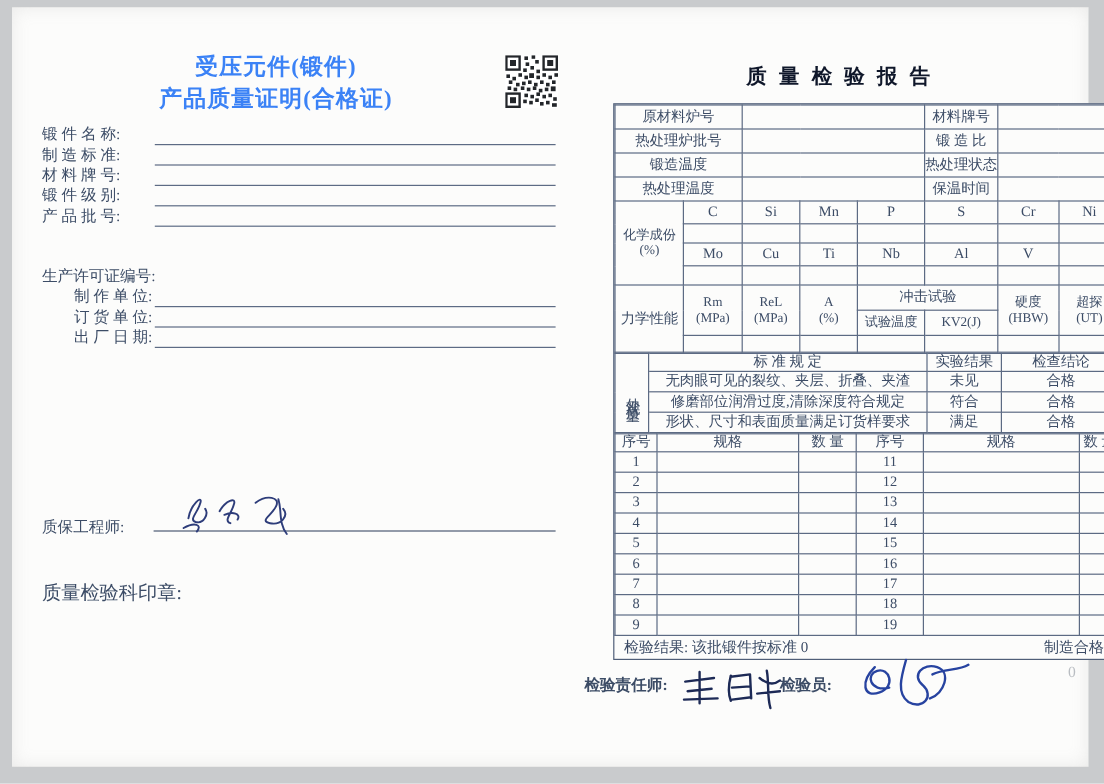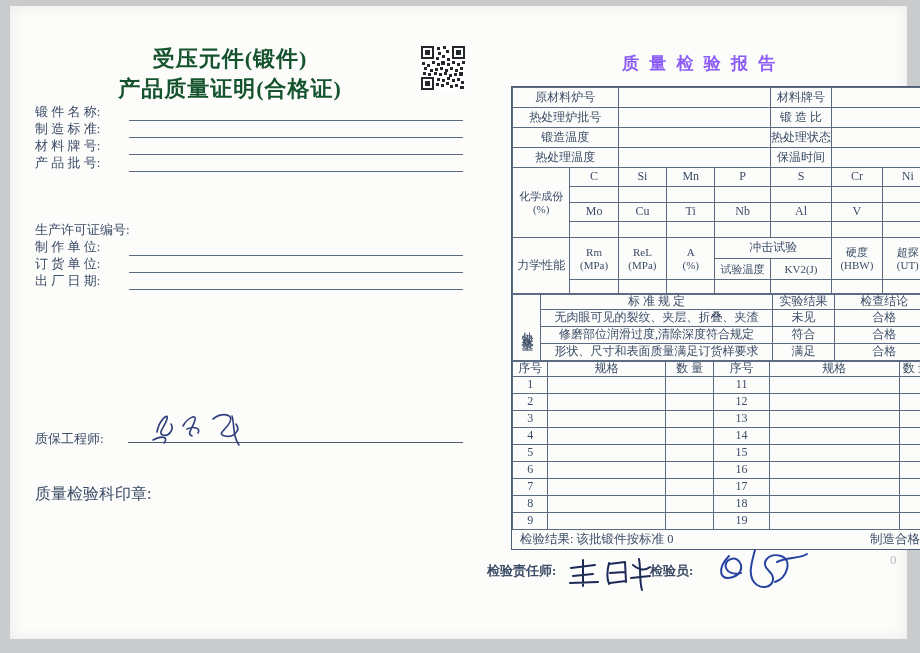--- a/index.html
+++ b/index.html
@@ -10,41 +10,41 @@
     color:#3c4c66;
   }
   .page{
     position:absolute;left:10px;top:6px;width:897px;height:633px;
     background:#fcfcfb;
     box-shadow:inset 0 0 14px rgba(150,150,150,.18);
   }
   
   .cert-title{
     position:absolute;left:30px;top:38px;width:380px;
-    text-align:center;font-size:22px;font-weight:bold;line-height:1.35;
-    color:#14532d;letter-spacing:1px;
+    text-align:center;font-size:19px;font-weight:bold;line-height:1.35;
+    color:#3b82f6;letter-spacing:1px;
   }
   .qr{position:absolute;left:411px;top:40px;width:44px;height:44px;}
   .fgroup{position:absolute;left:25px;width:428px;}
   .frow{display:flex;align-items:flex-end;height:17px;font-size:13px;}
   .frow .lab{width:92px;white-space:nowrap;}
   .frow .line{flex:1;border-bottom:1px solid #5d6b84;height:14px;margin-left:2px;}
   .frow.noline .line{border-bottom:none;}
   .statement{position:absolute;left:25px;top:318px;width:432px;font-size:12.5px;line-height:1.6;}
   .statement .l2{padding-left:142px;}
   .statement .std{text-decoration:underline;}
   .qa-row{position:absolute;left:25px;top:420px;width:428px;font-size:13px;}
   .qa-row .lab{position:absolute;left:0;top:4px;text-align:right;}
   .qa-row .sigline{position:absolute;left:93px;top:16px;width:335px;border-bottom:1.4px solid #4c5a72;}
   .qa-sig{position:absolute;left:110px;top:-24px;}
   .stamp-label{position:absolute;left:25px;top:478px;font-size:16px;}
   
   .rep-title{
     position:absolute;left:475px;top:46px;width:430px;text-align:center;
-    font-size:17px;font-weight:bold;letter-spacing:3px;color:#8b5cf6;
+    font-size:17px;font-weight:bold;letter-spacing:3px;color:#0f172a;
   }
   .rep-table-wrap{
     position:absolute;left:501px;top:80px;width:422px;
     border:1.5px solid #4f5e78;background:#fcfcfb;
   }
   table{border-collapse:collapse;width:100%;table-layout:fixed;}
   td{
     border:1px solid #5c6a83;font-size:12px;text-align:center;
     padding:0;line-height:1.15;overflow:hidden;white-space:nowrap;
     color:#3c4c66;
@@ -147,26 +147,30 @@
     </div>
     <div class="frow">
       <span class="lab">制 造 标 准:</span>
       <span class="line"></span>
     </div>
     <div class="frow">
       <span class="lab">材 料 牌 号:</span>
       <span class="line"></span>
     </div>
     <div class="frow">
+      <span class="lab">锻 件 级 别:</span>
+      <span class="line"></span>
+    </div>
+    <div class="frow">
       <span class="lab">产 品 批 号:</span>
       <span class="line"></span>
     </div>
   </div>
 
-  <div class="fgroup" style="top:216px;">
+  <div class="fgroup" style="top:216px;text-align:right;">
     <div class="frow noline">
       <span class="lab" style="width:auto;">生产许可证编号:</span>
       <span class="line"></span>
     </div>
     <div class="frow">
       <span class="lab">制 作 单 位:</span>
       <span class="line"></span>
     </div>
     <div class="frow">
       <span class="lab">订 货 单 位:</span>

